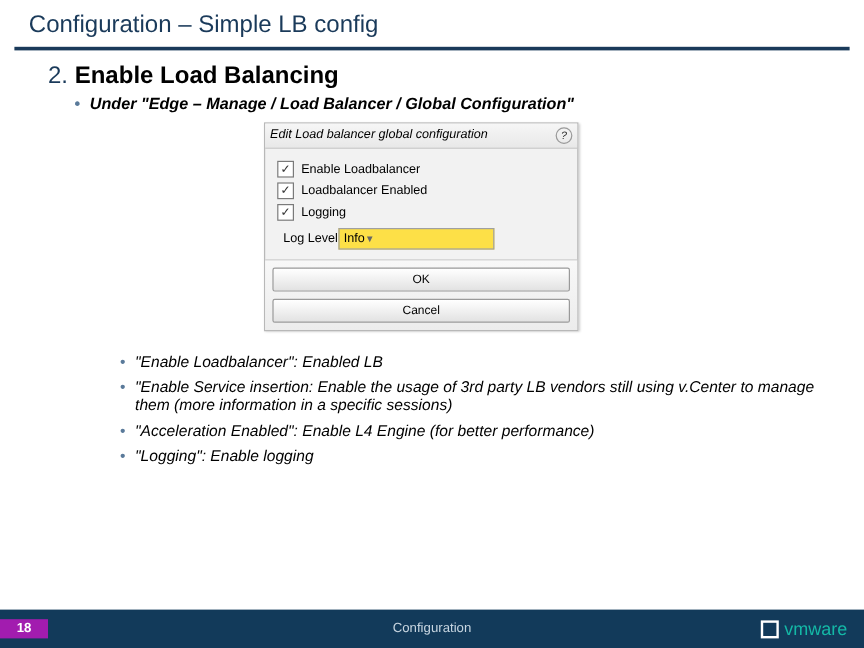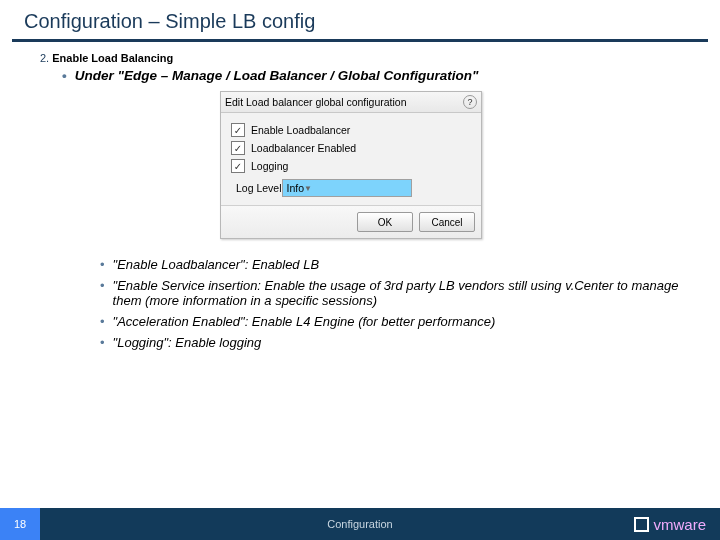--- a/index.html
+++ b/index.html
@@ -19,21 +19,21 @@
   }
   .title-rule {
     height: 3px;
     background: #1a3a5a;
     margin: 0 12px 10px 12px;
   }
   .step {
     padding: 0 40px;
   }
   .step-heading {
-    font-size: 11px;
+    font-size: 20px;
     margin-bottom: 0;
   }
   .step-heading .num { color: #1a3a5a; font-weight: normal; }
   .step-heading .txt { font-weight: bold; }
   .bullet-1 {
     display: flex;
     align-items: flex-start;
     font-size: 13.5px;
     font-weight: bold;
     font-style: italic;
@@ -44,72 +44,73 @@
     width: 260px;
     margin-left: 180px;
     border: 1px solid #b8b8b8;
     background: #f2f2f2;
     font-size: 10.5px;
     box-shadow: 1px 1px 2px rgba(0,0,0,0.2);
   }
   .dlg-title {
     display:flex;
     justify-content: space-between;
-    align-items: center;
     padding: 3px 4px;
     background: linear-gradient(#f6f6f6,#e8e8e8);
     border-bottom: 1px solid #c8c8c8;
+    font-style: italic;
   }
   .help-icon {
     width:12px; height:12px; border-radius:50%;
     border:1px solid #999; display:flex; align-items:center; justify-content:center;
     font-size:9px; color:#333;
   }
   .dlg-body { padding: 6px 10px 4px 10px; }
   .cb-row { display:flex; align-items:center; gap:6px; margin:4px 0; }
   .cb {
     width:12px; height:12px; border:1px solid #7a7a7a; background:#fff;
     display:flex; align-items:center; justify-content:center; font-size:10px; color:#333;
   }
   .ll-row { display:flex; align-items:center; gap:0; margin:6px 0 4px 5px; }
   .combo {
     display:flex; align-items:center; 
     width:120px; height:16px;
-    border:1px solid #a0a0a0; background:#7dd3fc; padding:0 4px;
+    border:1px solid #a0a0a0; background:#fde047; padding:0 4px;
   }
   .combo .arrow { color:#666; font-size:8px; }
   .dlg-btns {
     display:flex; gap:6px; justify-content:flex-end;
     padding:6px; border-top:1px solid #d0d0d0;
     background: linear-gradient(#f8f8f8,#ececec);
+    flex-direction: column;
   }
   .btn {
     min-width:54px; height:18px; border:1px solid #9a9a9a;
     background: linear-gradient(#fff,#e2e2e2);
     font-size:10px; display:flex; align-items:center; justify-content:center;
     border-radius:2px;
   }
   .sub-bullets { margin: 18px 0 0 60px; font-size: 13px; }
   .sb { display:flex; align-items:flex-start; margin:6px 0; font-style: italic; }
   .sb .dot { color:#5a7a9a; margin-right:8px; font-style: normal; }
   .sb .txt { max-width: 580px; }
   .footer {
     position:absolute; bottom:0; left:0; right:0;
     height:32px; background:#123a5a; display:flex; align-items:center;
     color:#c7d5e0; font-size:11px;
   }
   .page-no {
-    width:40px; height:32px; background:#3b82f6;
+    width:40px; height:16px; background:#a21caf;
     display:flex; align-items:center; justify-content:center;
-    color:#fff; font-weight:normal;
+    color:#fff; font-weight:bold;
   }
   .conf { position:absolute; left:50%; transform:translateX(-50%); }
   .vm-logo {
     position:absolute; right:14px;
-    font-size:15px; color:#f0abfc; display:flex; align-items:center; gap:4px;
+    font-size:15px; color:#14b8a6; display:flex; align-items:center; gap:4px;
   }
   .vm-box { width:15px; height:15px; border:2px solid #fff; box-sizing:border-box; }
 </style>
 </head>
 <body>
 
 <div class="slide-title">Configuration – Simple LB config</div>
 <div class="title-rule"></div>
 
 <div class="step">

